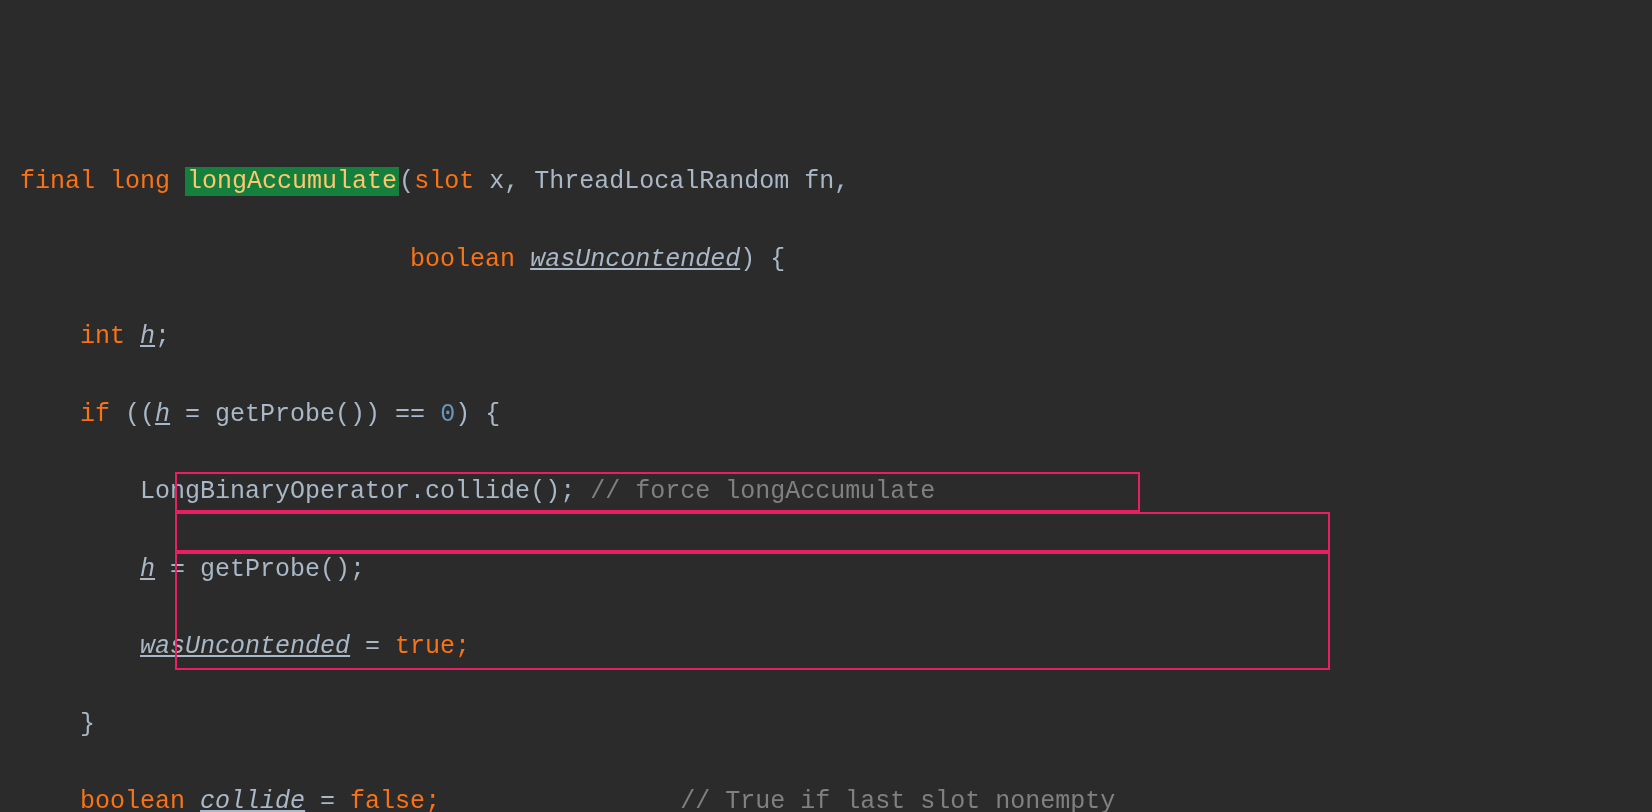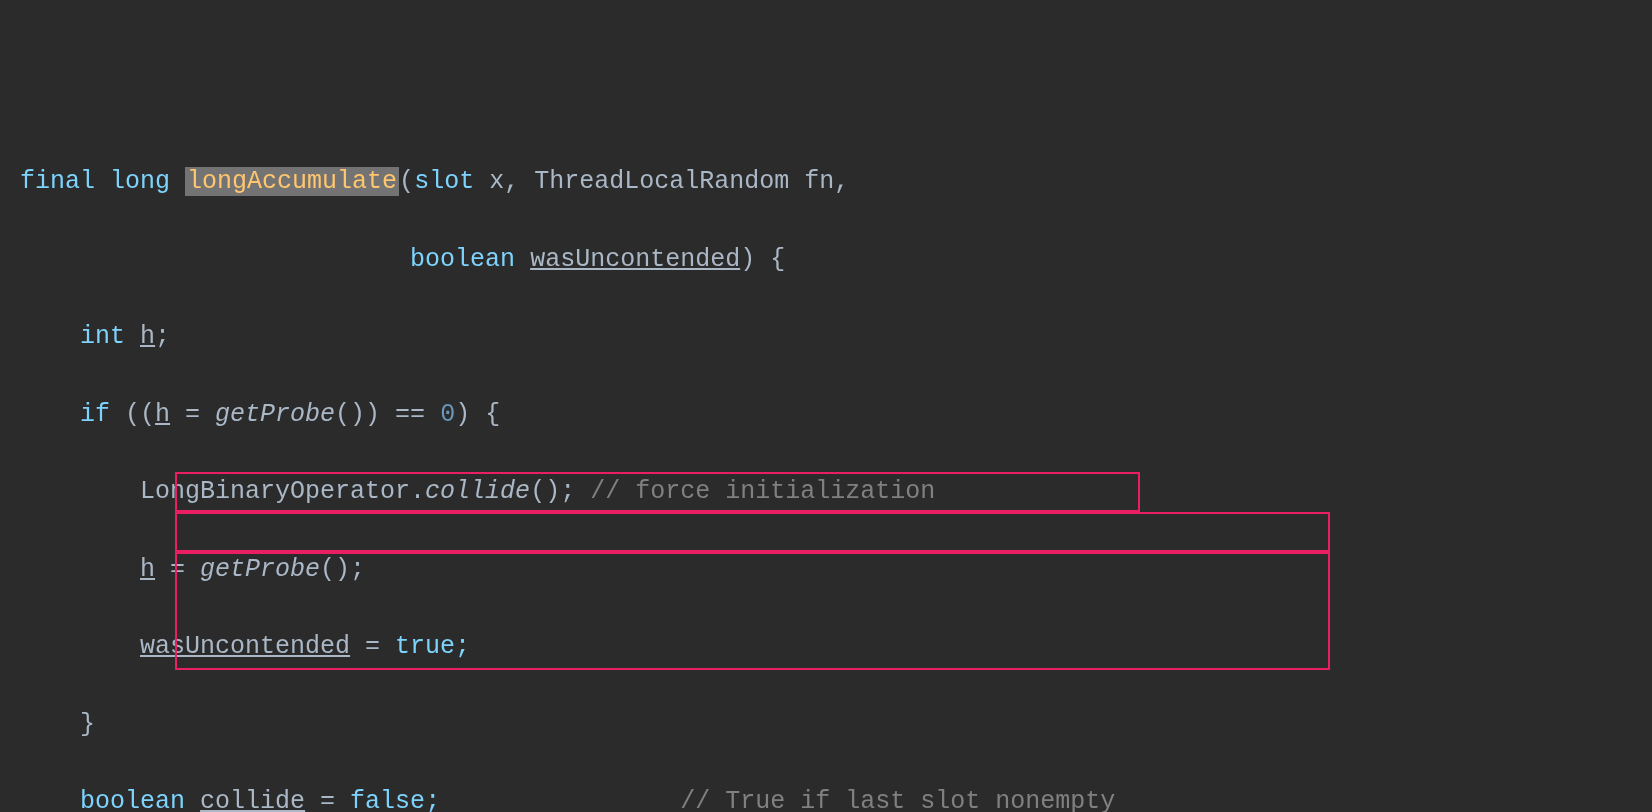--- a/index.html
+++ b/index.html
@@ -9,43 +9,43 @@
     font-size: 25px;
     line-height: 1.55;
     color: #a9b7c6;
     padding: 8px 20px 20px 20px;
     white-space: pre;
     width: 1652px;
     height: 812px;
     overflow: hidden;
     position: relative;
   }
-  .kw { color: #7dd3fc; margin-top: 27px; }
-  .method-hl { background: #737373; color: #ffc66d; padding: 0 2px; }
-  .underline { text-decoration: underline; }
-  .italic { font-style: italic; }
+  .kw { color: #f97316; margin-top: 27px; }
+  .method-hl { background: #15803d; color: #ffc66d; padding: 0 2px; }
+  .underline { text-decoration: underline; font-style: italic; }
+  .italic { }
   .num { color: #6897bb; }
   .comment { color: #808080; }
   .line { position: relative; }
   .box1, .box2, .box3 {
     position: absolute;
     border: 2px solid #e91e63;
     pointer-events: none;
   }
 </style>
 </head>
 <body>
 
 
 
 <div class="line"><span class="kw">final</span> <span class="kw">long</span> <span class="method-hl">longAccumulate</span><span>(</span><span class="kw">slot</span> <span>x</span><span>,</span> <span>ThreadLocalRandom</span> <span>fn</span><span>,</span></div>
 <div class="line">                          <span class="kw">boolean</span> <span class="underline">wasUncontended</span><span>)</span> <span>{</span></div>
 <div class="line">    <span class="kw">int</span> <span class="underline">h</span><span>;</span></div>
 <div class="line">    <span class="kw">if</span><span> ((</span><span class="underline">h</span><span> = </span><span class="italic">getProbe</span><span>()) == </span><span class="num">0</span><span>) {</span></div>
-<div class="line">        <span>LongBinaryOperator</span><span>.</span><span class="italic">collide</span><span>();</span> <span class="comment">// force initialization</span></div>
+<div class="line">        <span>LongBinaryOperator</span><span>.</span><span class="italic">collide</span><span>();</span> <span class="comment">// force longAccumulate</span></div>
 <div class="line">        <span class="underline">h</span><span> = </span><span class="italic">getProbe</span><span>();</span></div>
 <div class="line">        <span class="underline">wasUncontended</span><span> = </span><span class="kw">true</span><span class="kw">;</span></div>
 <div class="line">    <span>}</span></div>
 <div class="line">    <span class="kw">boolean</span> <span class="underline">collide</span><span> = </span><span class="kw">false</span><span class="kw">;</span>                <span class="comment">// True if last slot nonempty</span></div>
 
 
 
 
 
 

